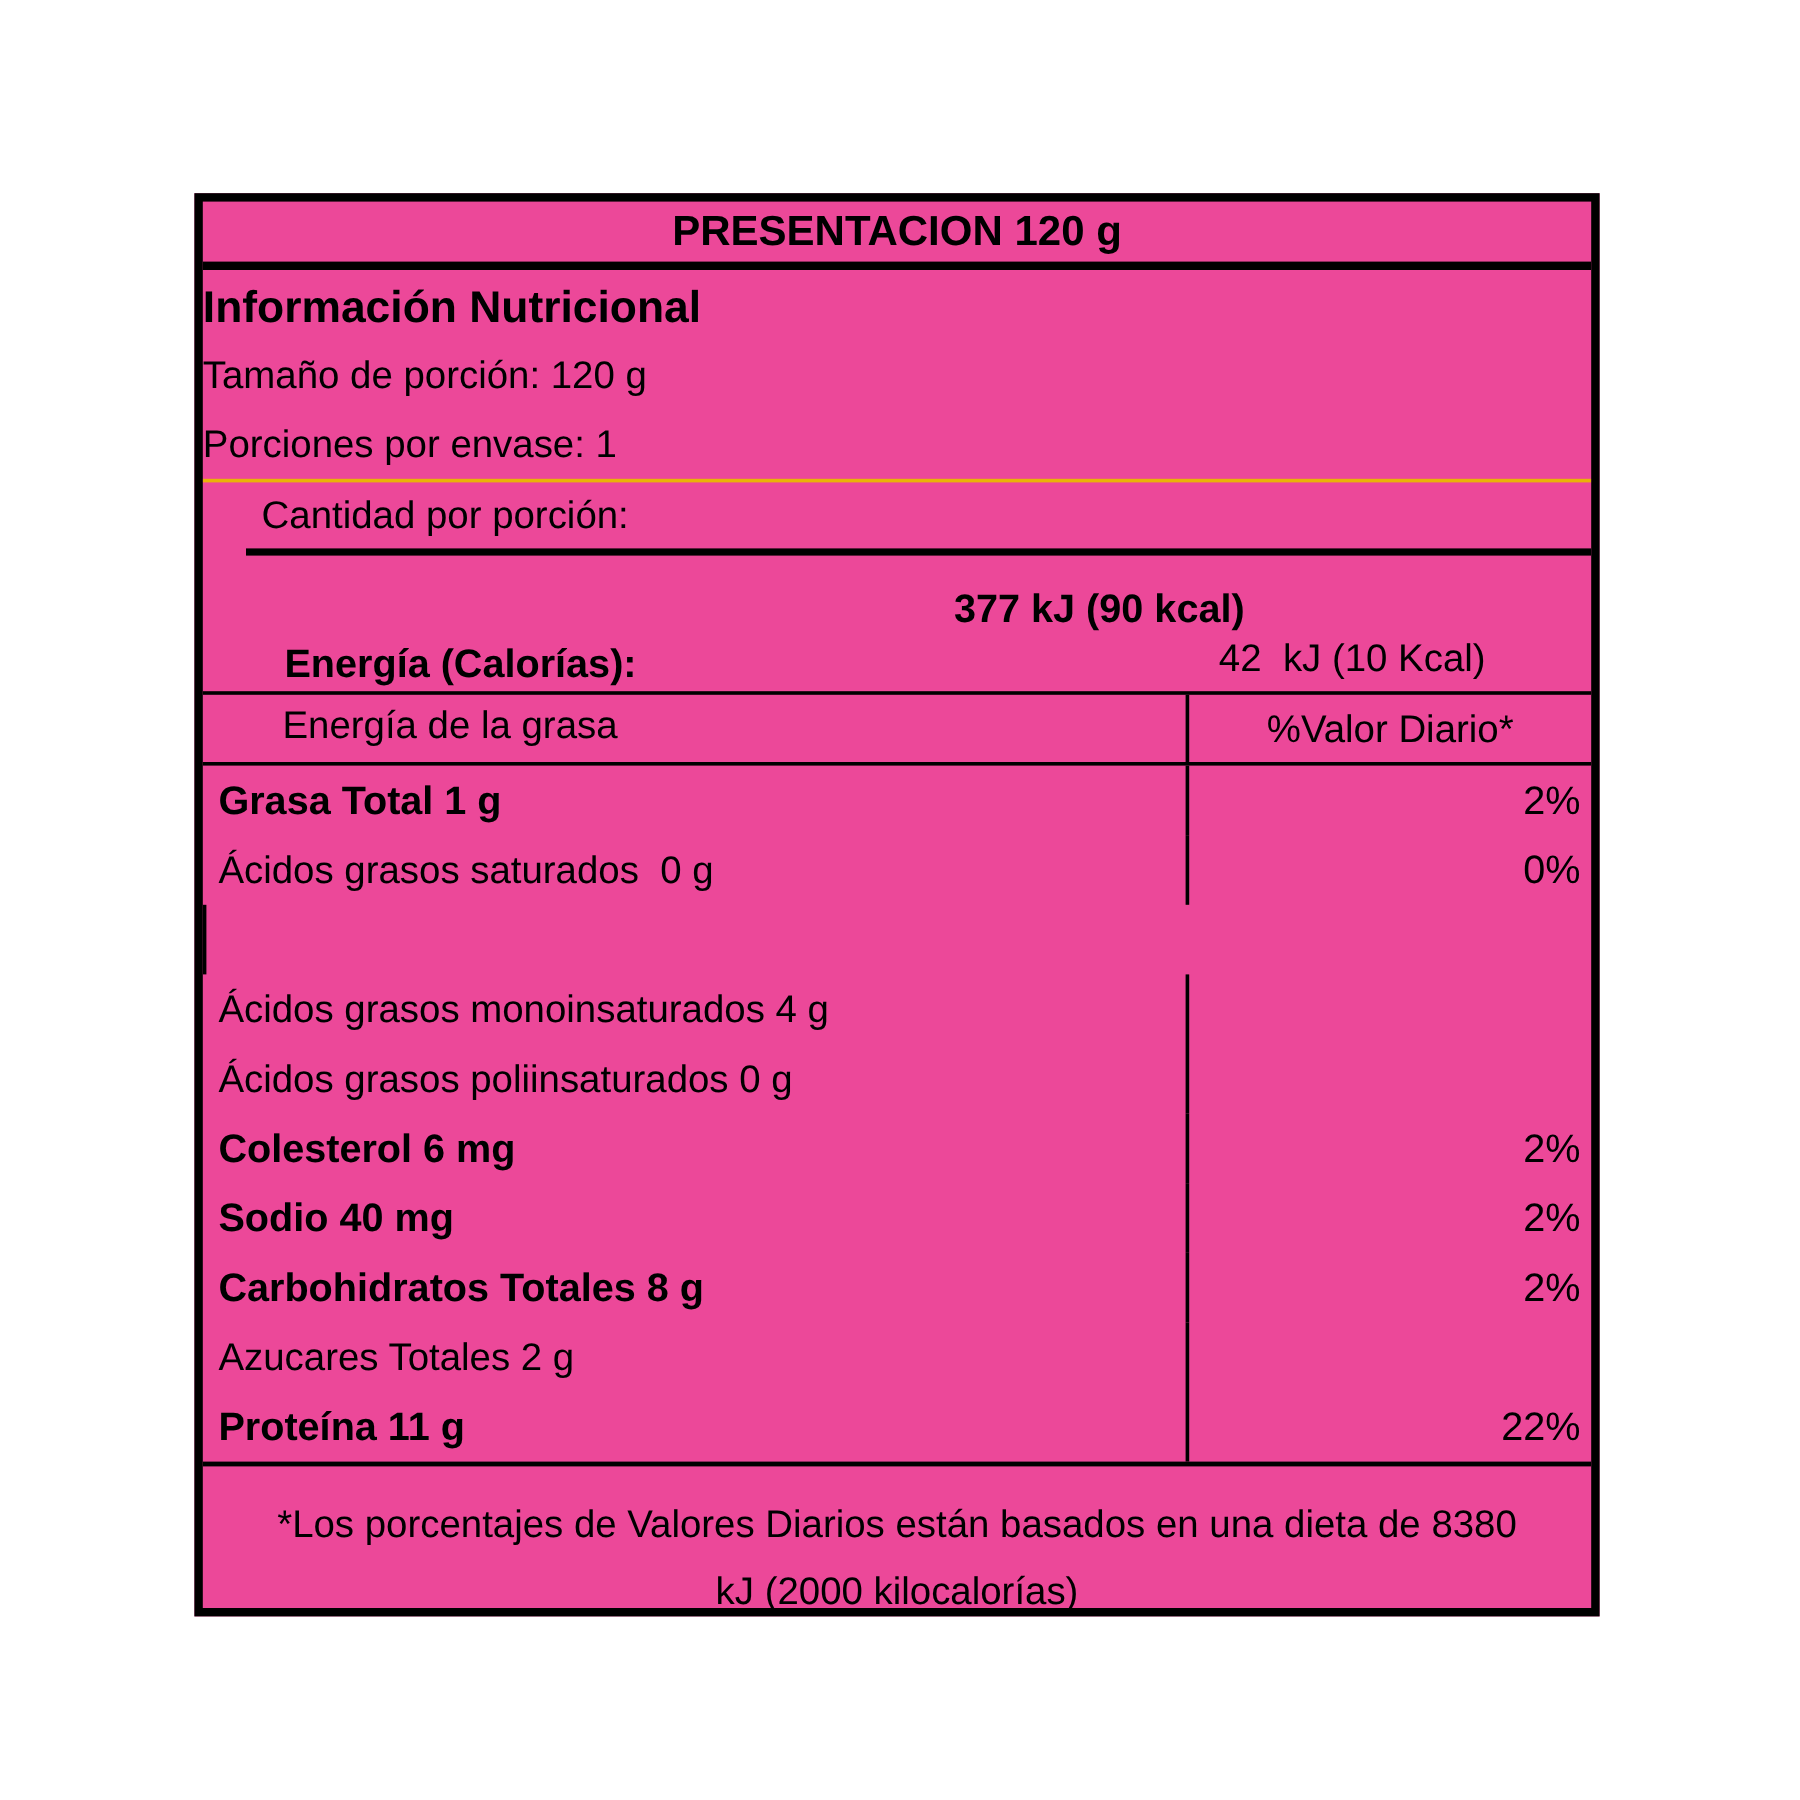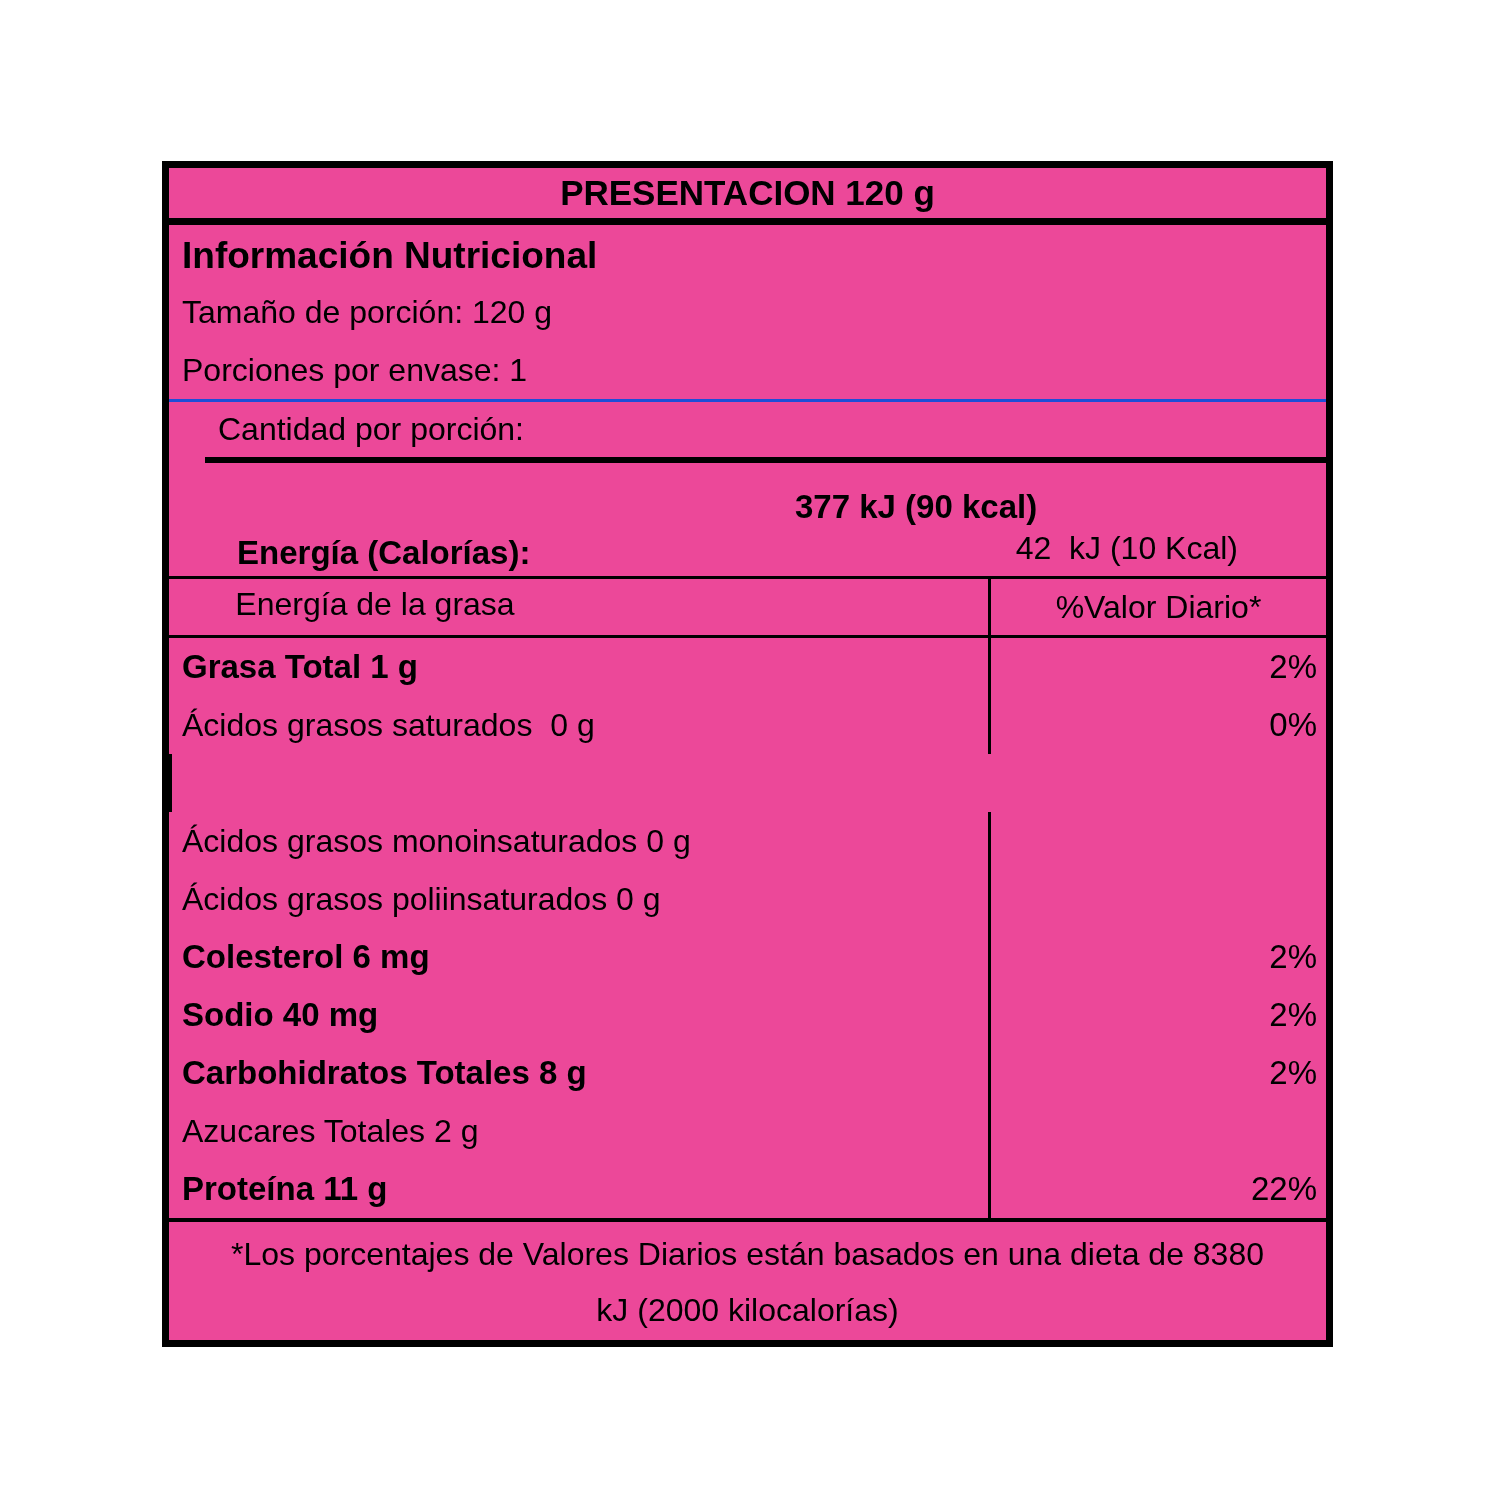--- a/index.html
+++ b/index.html
@@ -28,22 +28,21 @@
     border-bottom: 7px solid #000;
     display: flex;
     align-items: center;
     justify-content: center;
     font-weight: bold;
     font-size: 35px;
     white-space: pre;
   }
   
   .info-sec {
-    border-bottom: 3px solid #1d4ed8;
-    padding-left: 13px;
+    border-bottom: 3px solid #eab308;
   }
   .info-title {
     height: 58px;
     line-height: 62px;
     font-size: 37px;
     font-weight: bold;
     white-space: pre;
   }
   .info-line {
     height: 58px;
@@ -128,21 +127,21 @@
     padding-right: 9px;
     line-height: 58px;
     font-size: 33px;
     white-space: pre;
   }
   .n-row.b .n-name { font-weight: bold; font-size: 33px; }
   
   .footnote {
     border-top: 4px solid #000;
     text-align: center;
-    padding-top: 4px;
+    padding-top: 20px;
   }
   .fn-line {
     height: 56px;
     line-height: 56px;
     font-size: 32px;
     white-space: pre;
   }
 </style>
 </head>
 <body>
@@ -181,21 +180,21 @@
       <div class="n-dv">2%</div>
     </div>
     <div class="n-row">
       <div class="n-name">Ácidos grasos saturados  0 g</div>
       <div class="n-dv">0%</div>
     </div>
     <div class="n-row">
       <div class="n-dv"></div>
     </div>
     <div class="n-row">
-      <div class="n-name">Ácidos grasos monoinsaturados 0 g</div>
+      <div class="n-name">Ácidos grasos monoinsaturados 4 g</div>
       <div class="n-dv"></div>
     </div>
     <div class="n-row">
       <div class="n-name">Ácidos grasos poliinsaturados 0 g</div>
       <div class="n-dv"></div>
     </div>
     <div class="n-row b">
       <div class="n-name">Colesterol 6 mg</div>
       <div class="n-dv">2%</div>
     </div>

